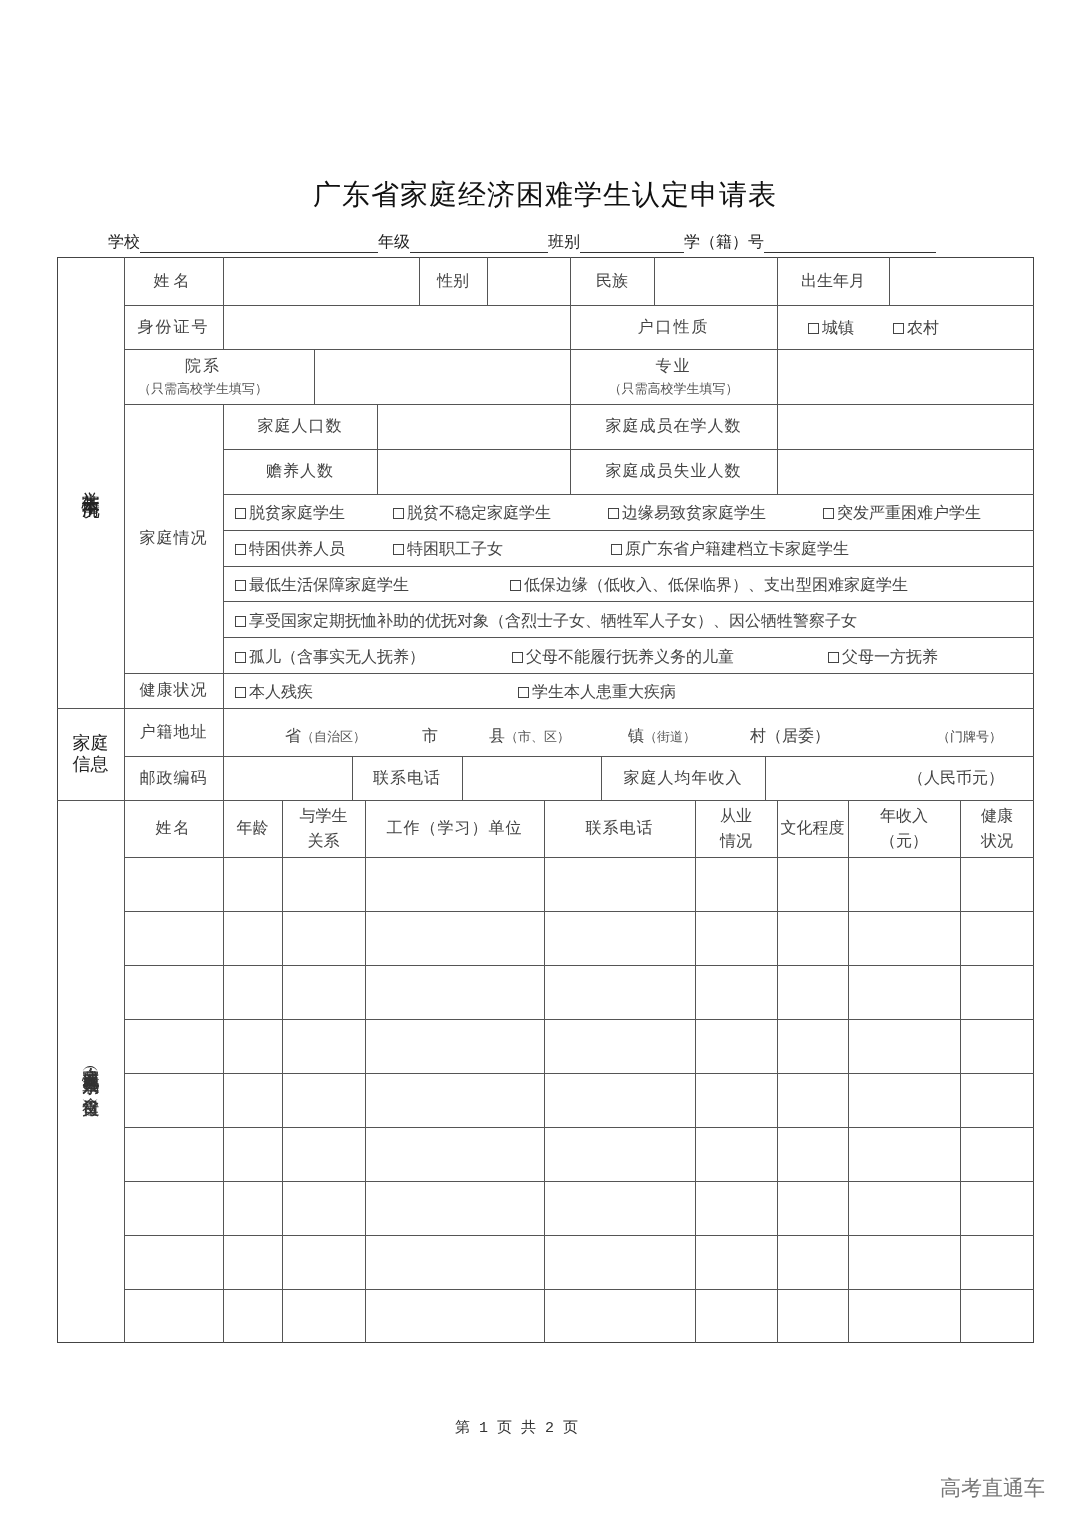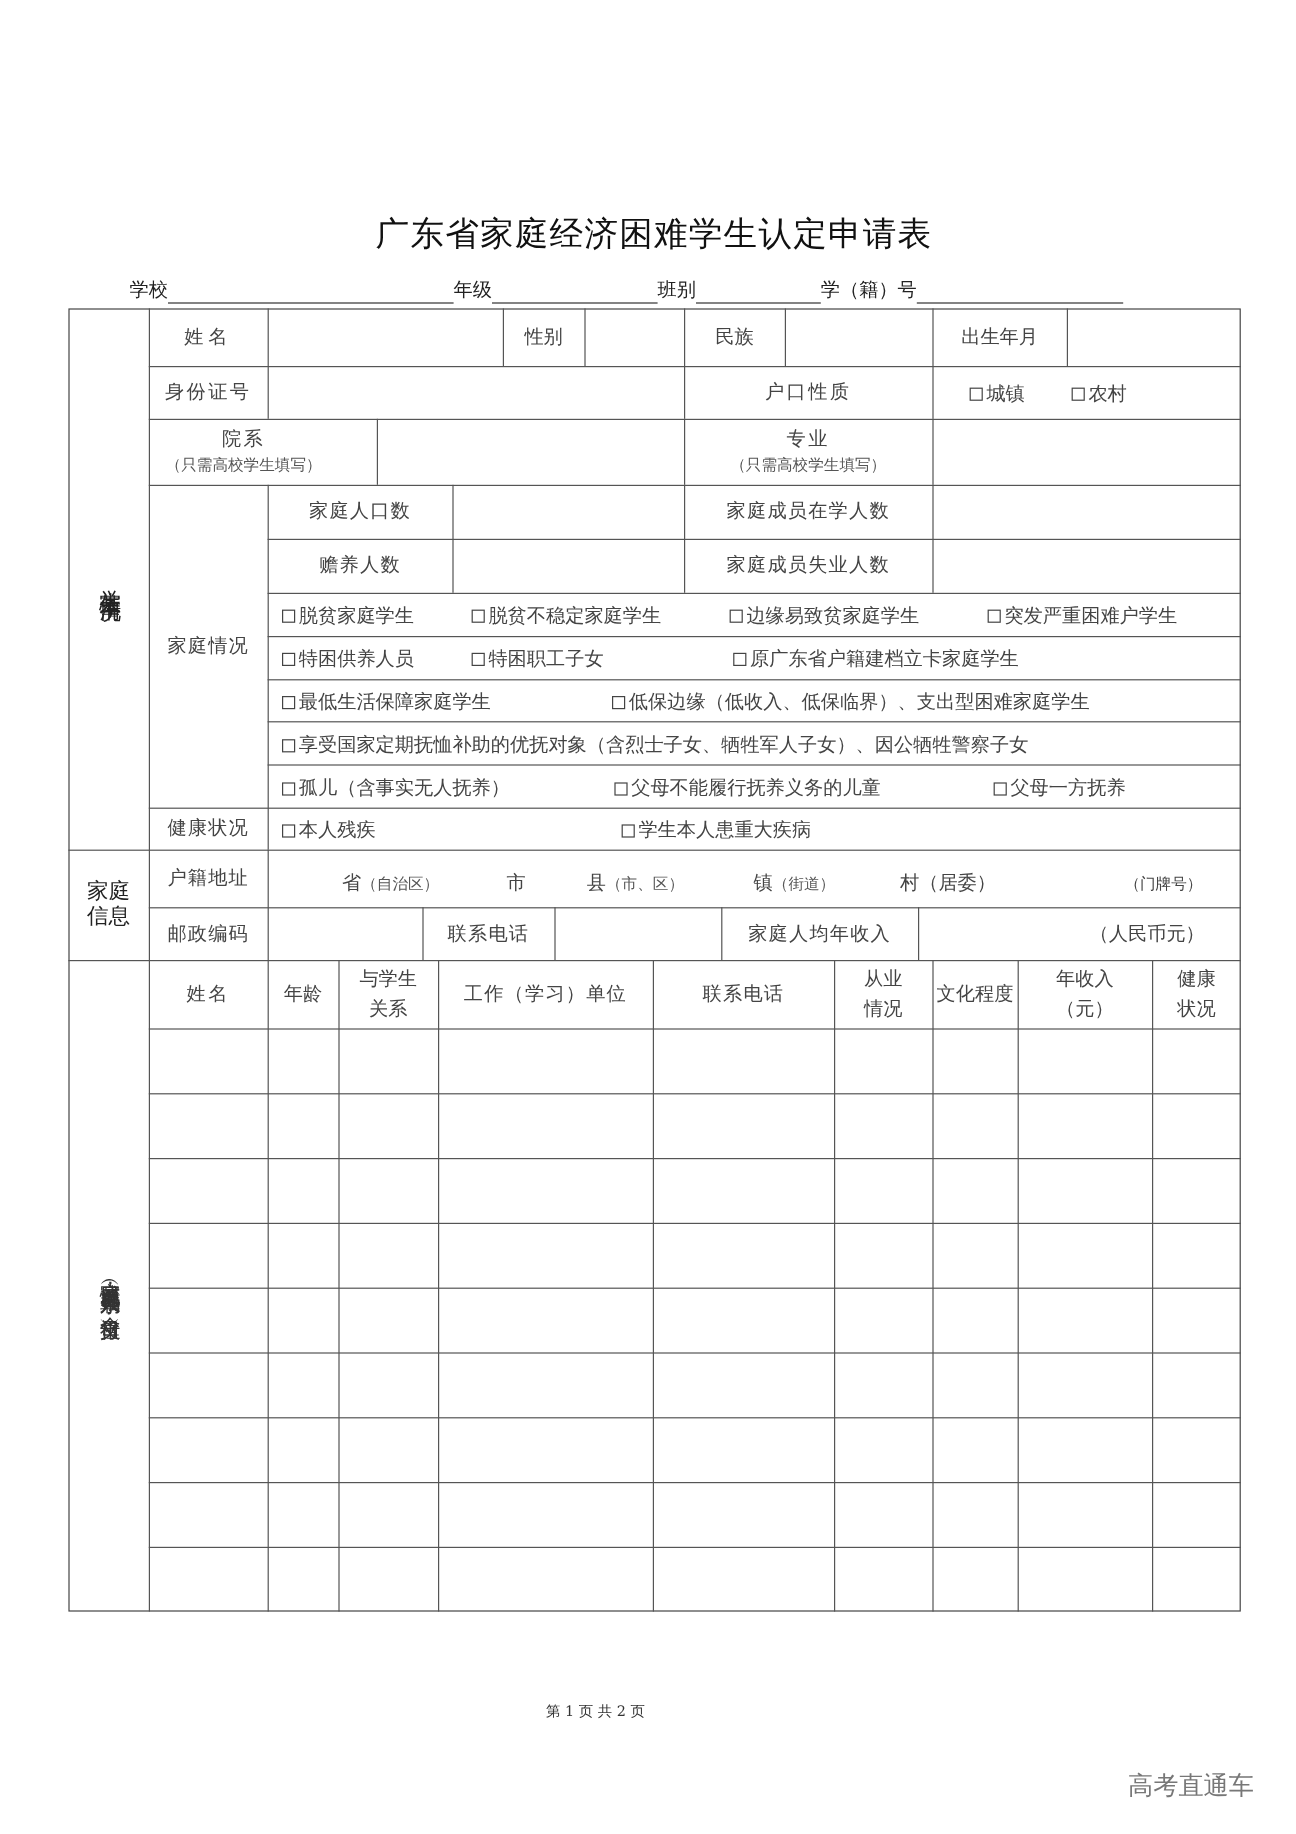--- a/index.html
+++ b/index.html
@@ -18,21 +18,21 @@
   .hline { position: absolute; height: 1px; background: #555; }
   .outer { position: absolute; left: 57px; top: 257px; width: 977px; height: 1086px;
            border: 1px solid #444; box-sizing: border-box; }
   .section-label { position: absolute; display: flex; flex-direction: column; align-items: center;
                    justify-content: center; font-size: 18px; color: #222; font-weight: normal; line-height: 1.15;
                    font-family: "DejaVu Serif", "Liberation Serif", serif; }
   .small { font-size: 13px; color: #555; }
   .cb { display: inline-block; width: 11px; height: 11px; border: 1px solid #444; margin-right: 3px;
         vertical-align: -1px; box-sizing: border-box; }
   .opt { position: absolute; font-size: 16px; color: #444; white-space: nowrap; display: flex; align-items: center; }
-  .footer-page { position: absolute; top: 1418px; left: 455px; font-size: 12px; color: #333; }
+  .footer-page { position: absolute; top: 1418px; left: 455px; font-size: 15px; color: #333; font-family: Liberation Mono, monospace; }
   .watermark { position: absolute; top: 1474px; left: 940px; font-size: 21px; color: #777;
                font-family: "DejaVu Sans", "Liberation Sans", sans-serif; }
 </style>
 </head>
 <body>
 
 <div class="abs title">广东省家庭经济困难学生认定申请表</div>
 
 <div class="abs subhead">
   <span class="lbl">学校</span><span class="line" style="width:238px"></span><span class="lbl">年级</span><span class="line" style="width:138px"></span><span class="lbl">班别</span><span class="line" style="width:104px"></span><span class="lbl">学（籍）号</span><span class="line" style="width:172px"></span>

